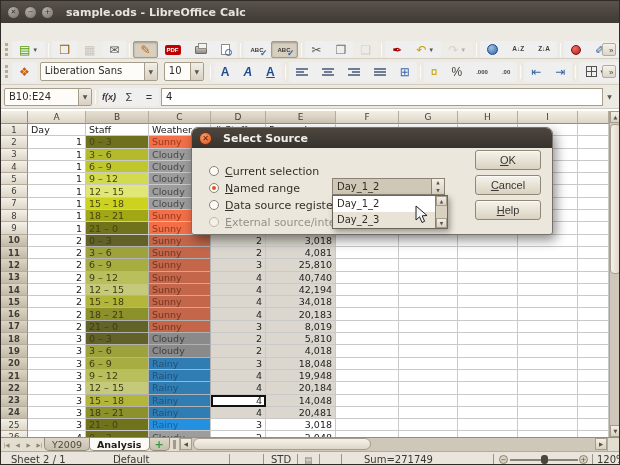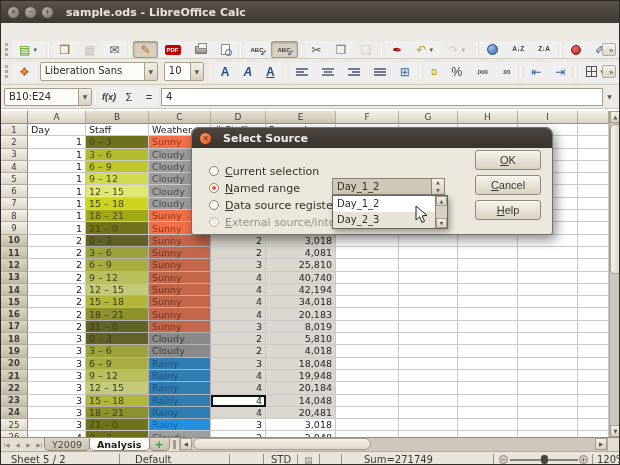--- a/index.html
+++ b/index.html
@@ -749,23 +749,23 @@
     <span class="tsplit"></span>
     <div class="hscroll">
       <span class="harr" style="left:0">◀</span>
       <span class="hthumb" style="left:13px;width:178px"></span>
       <span class="harr" style="right:0">▶</span>
     </div>
     <span class="tcorner"></span>
   </div>
 
   <div class="statusbar">
-    <span style="left:10px">Sheet 5 / 2</span>
+    <span style="left:10px">Sheet 2 / 1</span>
     <span class="ssep" style="left:118px"></span>
-    <span style="left:134px">Default</span>
+    <span style="left:112px">Default</span>
     <span class="ssep" style="left:228px"></span>
     <span class="ssep" style="left:262px"></span>
     <span style="left:270px">STD</span>
     <span class="ssep" style="left:296px"></span>
     <span style="left:303px;font-size:9px;color:#8a8478">▤</span>
     <span class="ssep" style="left:318px"></span>
     <span class="ssep" style="left:340px"></span>
     <span style="left:363px">Sum=271749</span>
     <span class="ssep" style="left:492px"></span>
     <span class="zbtn" style="left:498px">−</span>

